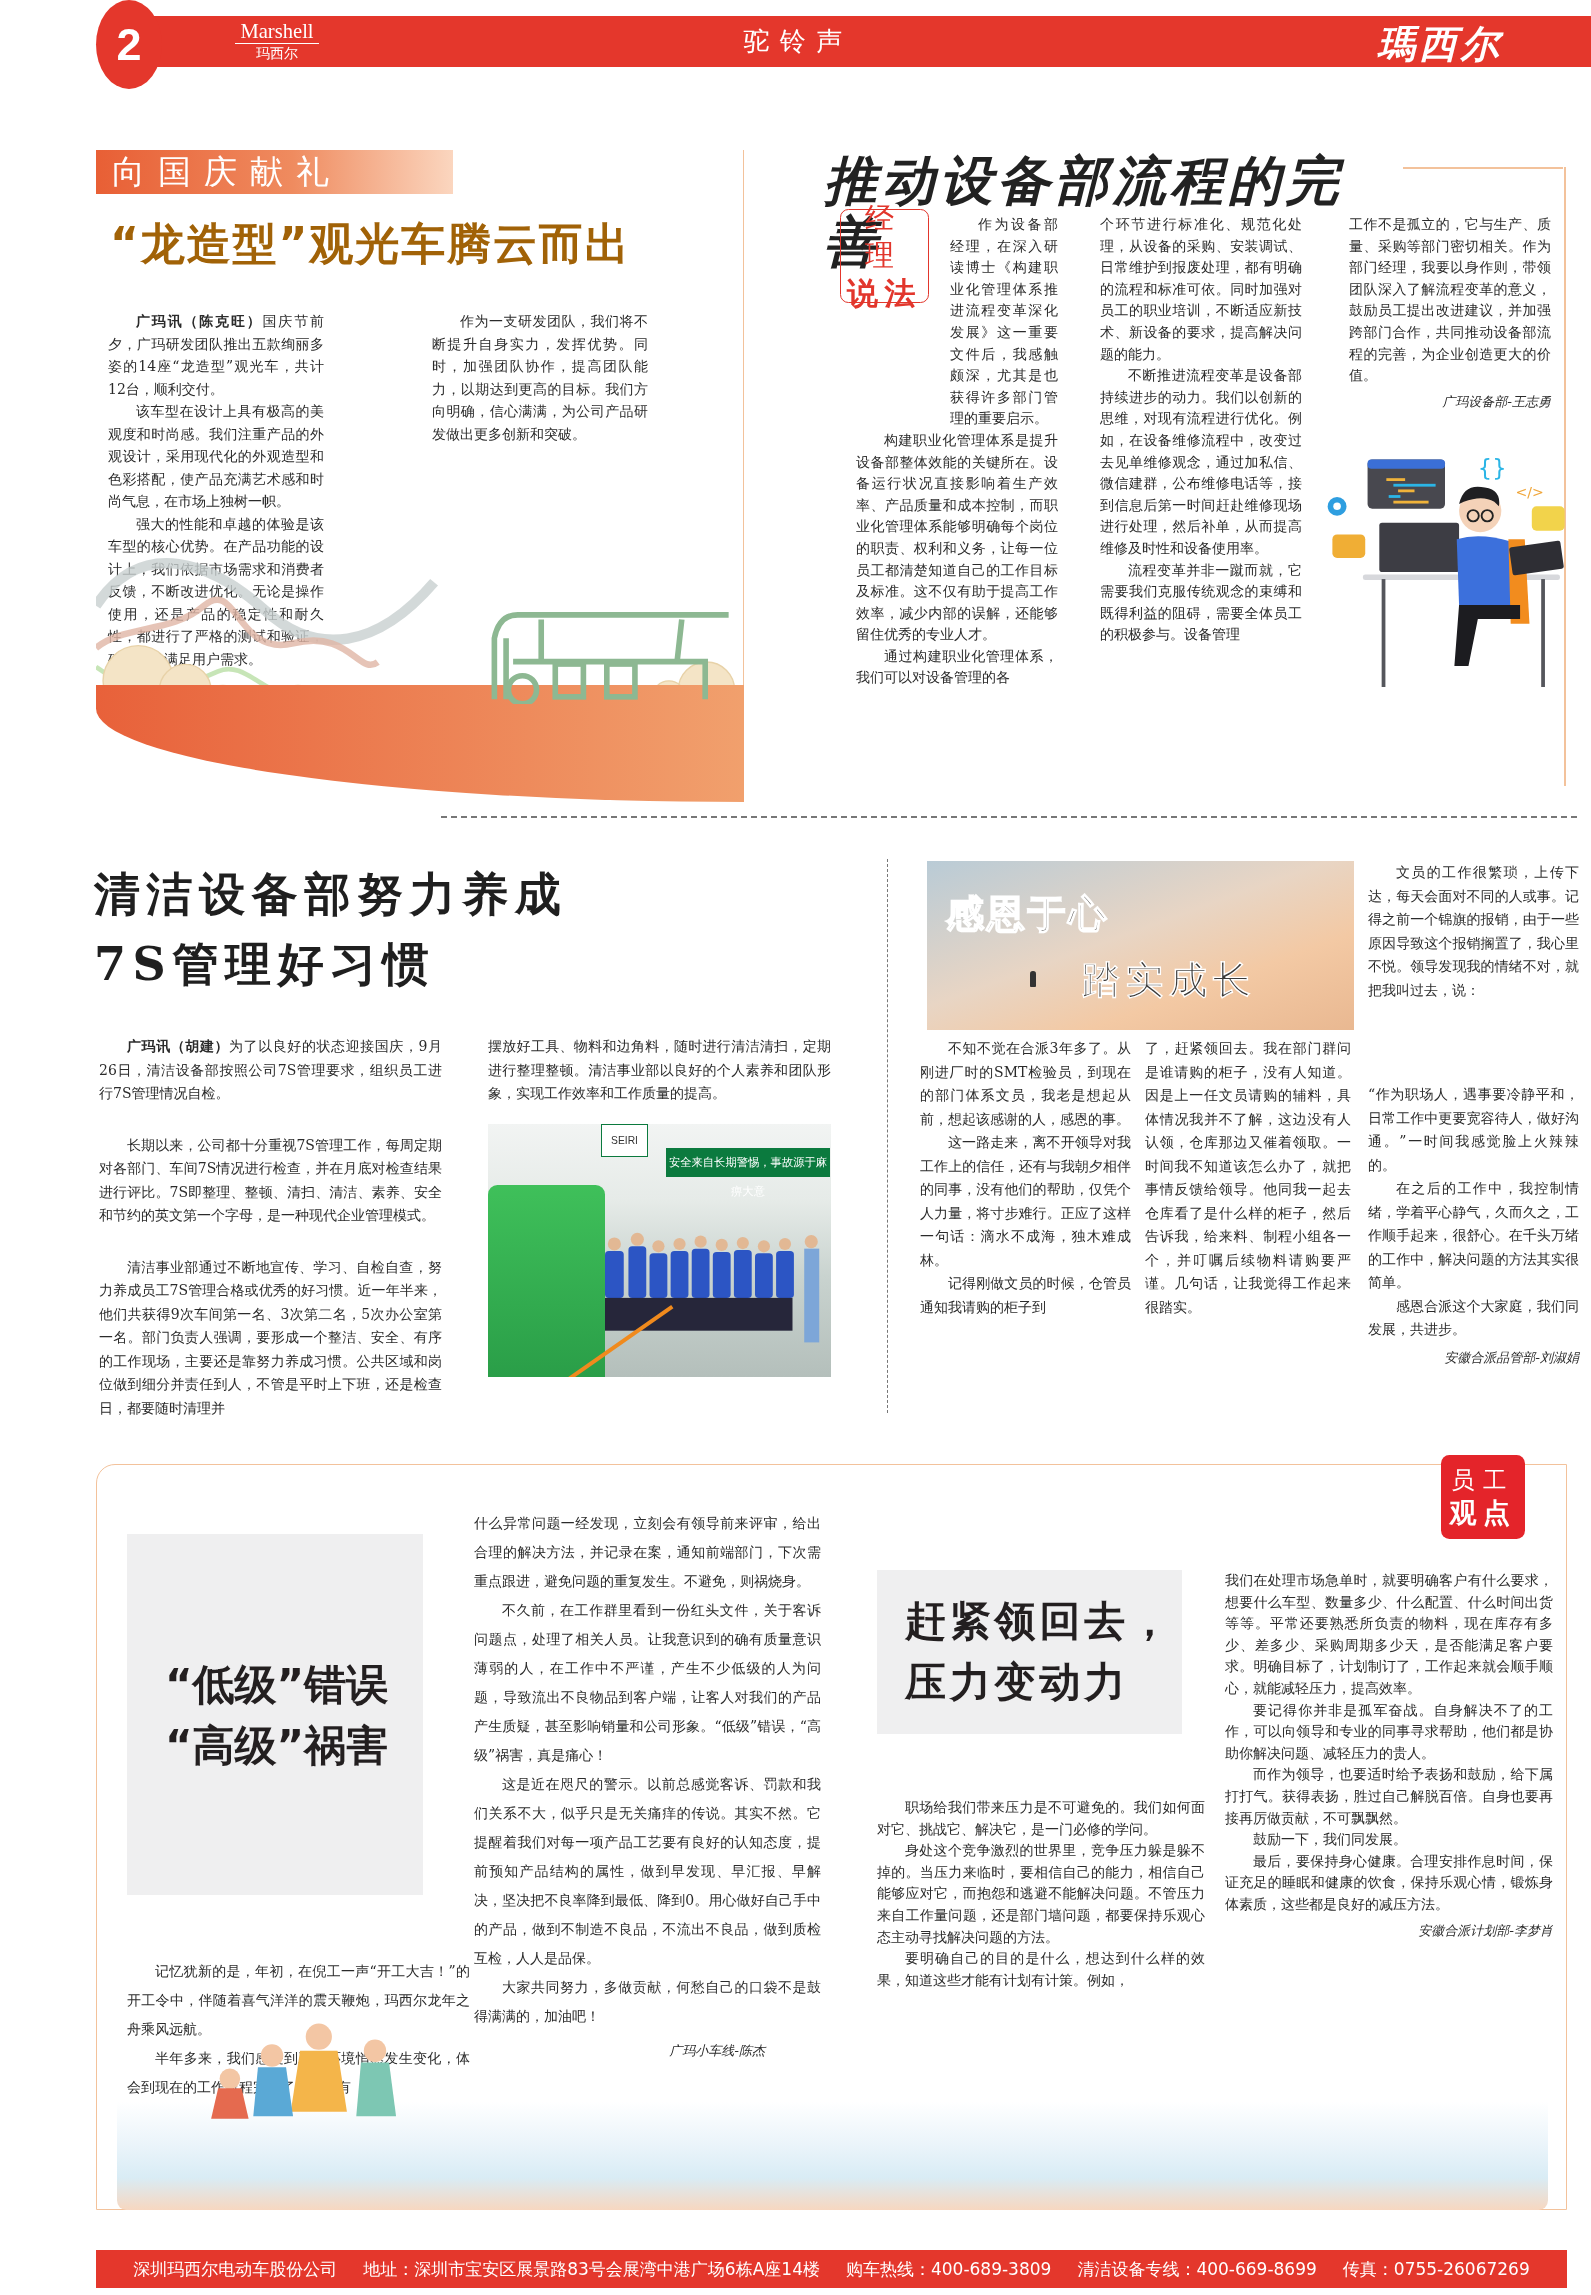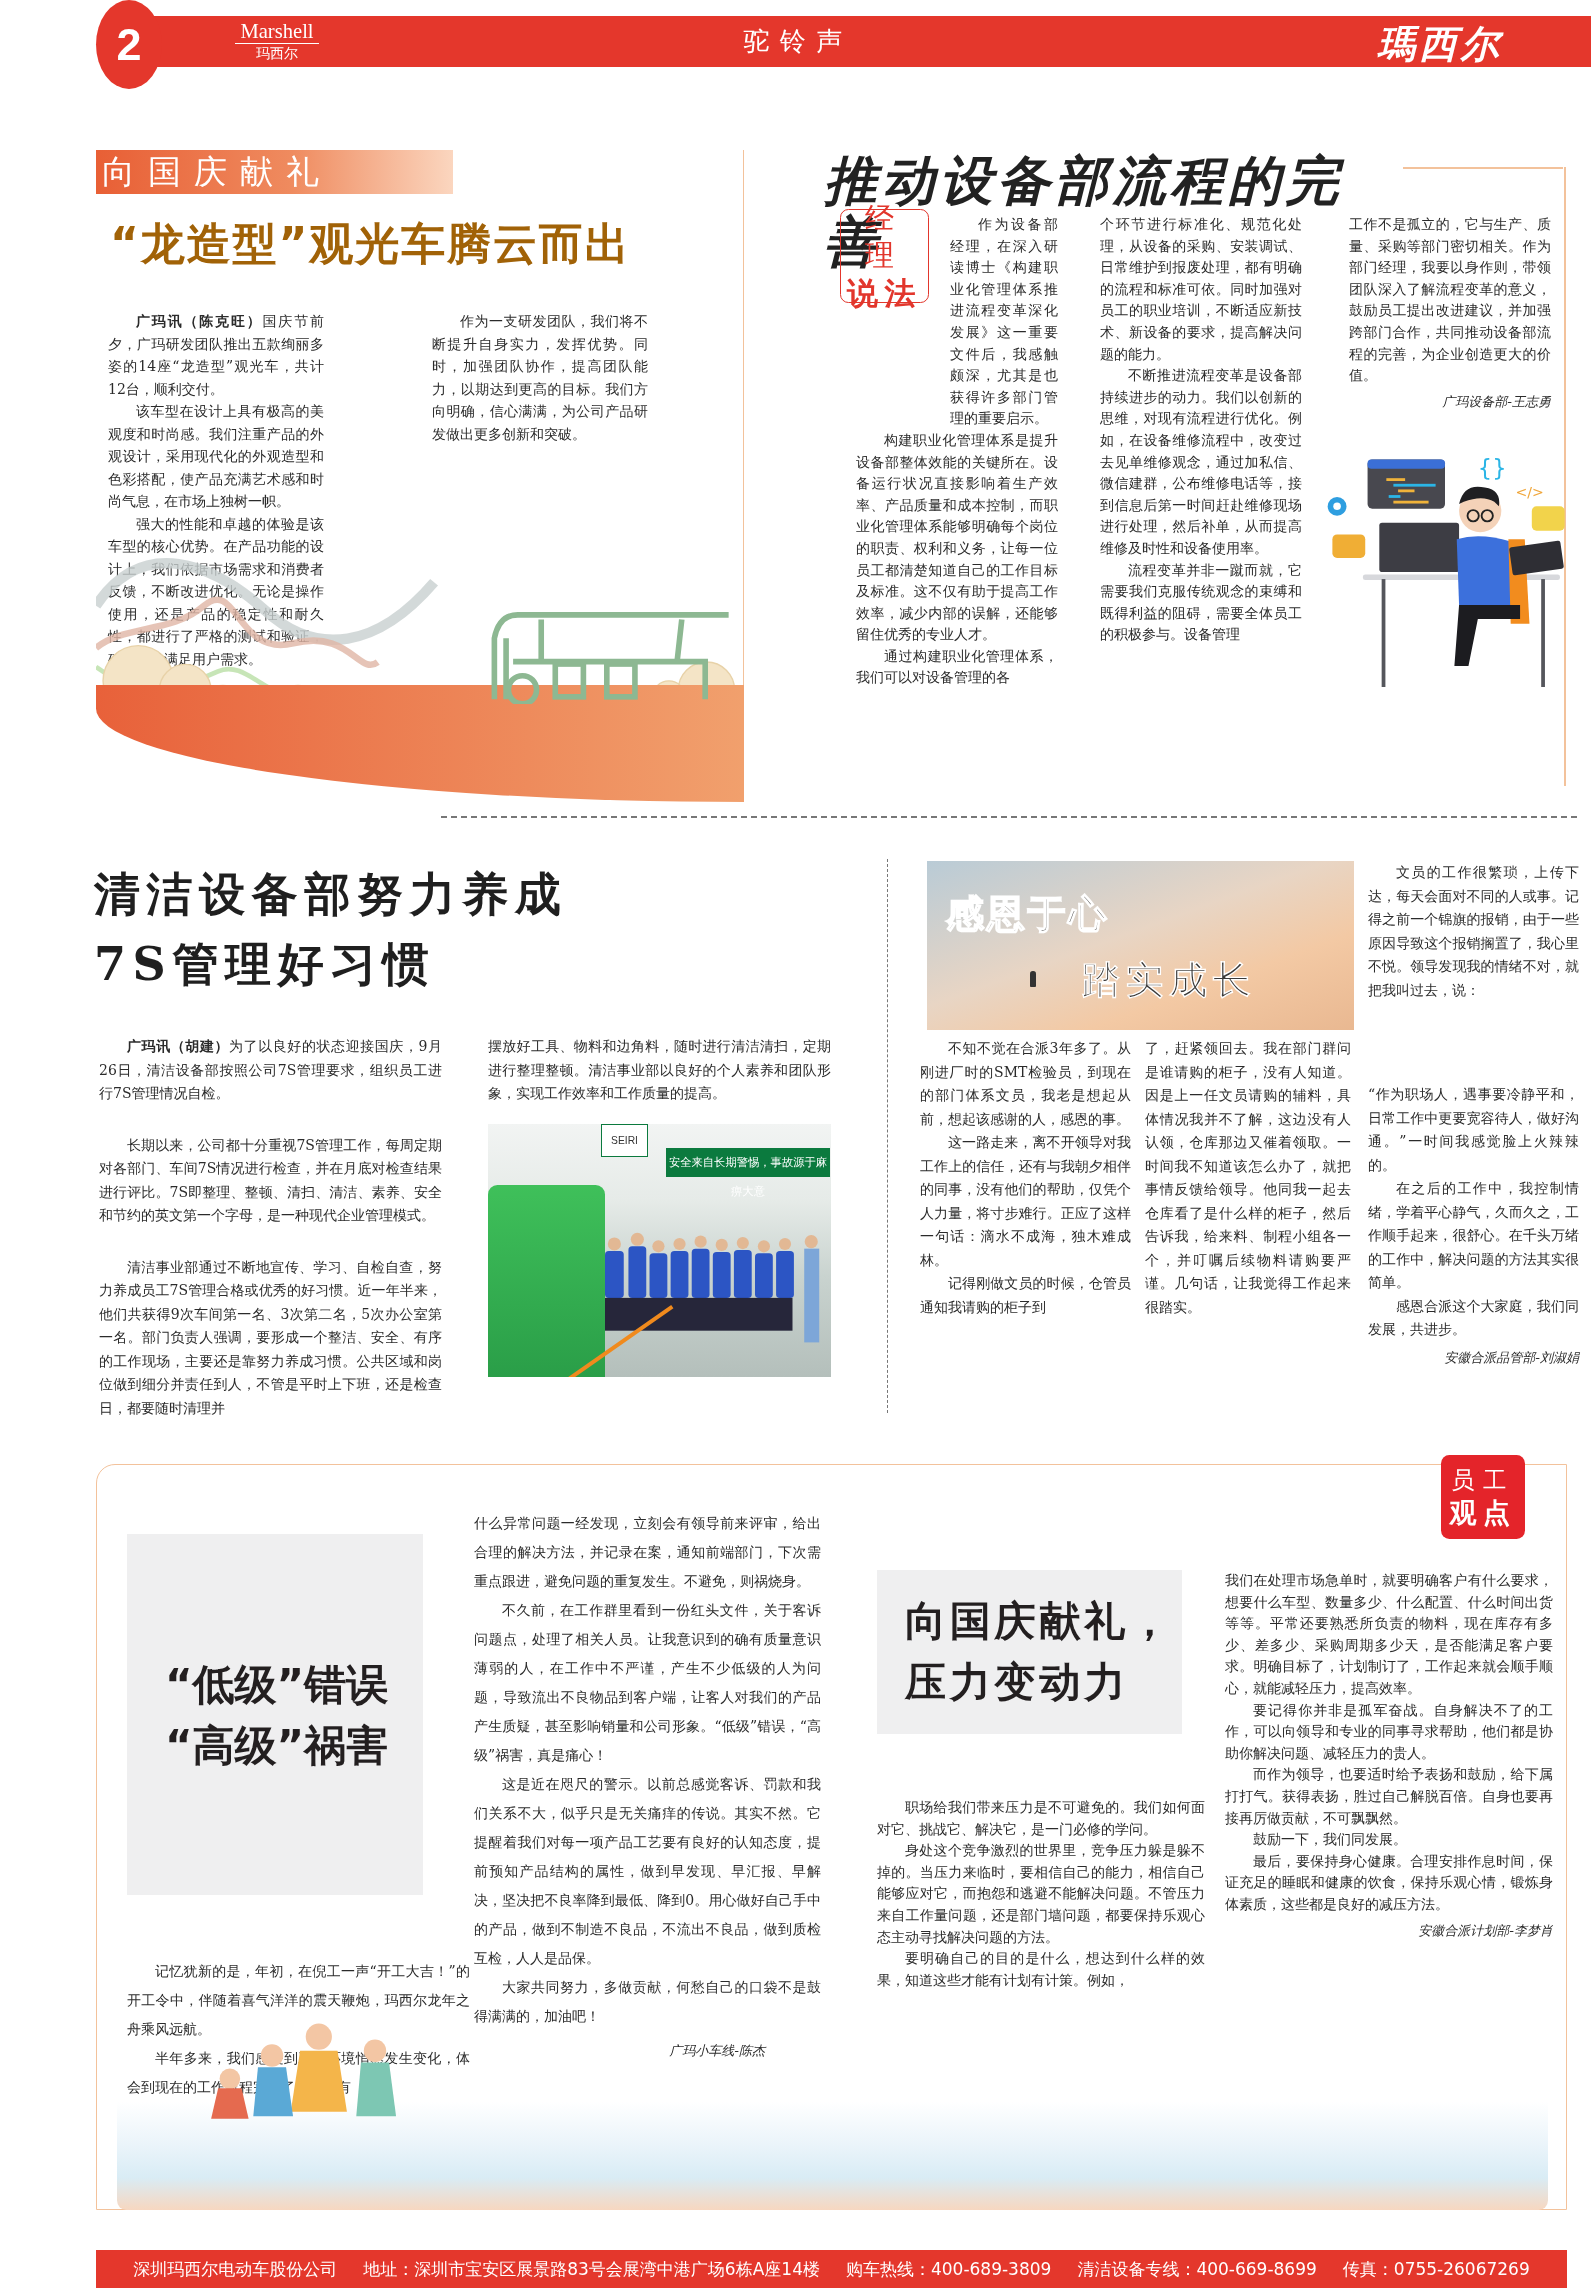--- a/index.html
+++ b/index.html
@@ -14,21 +14,21 @@
     font-size: 45px; font-weight: bold; }
   .brand-logo { left: 235px; top: 19px; width: 84px; height: 45px; color: #fff; text-align: center; font-family: "Liberation Serif", serif; }
   .brand-en { font-size: 20.6px; line-height: 24.4px; border-bottom: 0.9px solid #fff; display:block; }
   .brand-cn { font-size: 14px; line-height: 18px; font-family: "DejaVu Sans", sans-serif; display:block; }
   .section-name { left: 718px; top: 24.4px; width: 160px; height: 33px; color: #fff; text-align: center; font-size: 26px; letter-spacing: 10.3px; font-family: "DejaVu Sans", sans-serif; }
   .brand-script { left: 1351px; top: 19px; width: 178px; height: 42px; color: #fff; font-size: 38px; font-style: italic; font-weight: bold; font-family: "DejaVu Serif", serif; letter-spacing: 3.8px; text-align:center; }
 
   
   .a1-frame { left: 96px; top: 150px; width: 648px; height: 652px; border-right: 1.9px solid #f3c29b; }
   .a1-kicker { left: 96px; top: 150px; width: 357px; height: 44px; background: linear-gradient(90deg, #e85f35 0%, #ef8b5f 55%, #fbd6bf 100%);
-    color: #fff; font-size: 33px; letter-spacing: 13px; padding-left: 6px; line-height: 44px; font-family: "DejaVu Sans", sans-serif; }
+    color: #fff; font-size: 33px; letter-spacing: 13px; padding-left: 16px; line-height: 44px; font-family: "DejaVu Sans", sans-serif; }
   .a1-title { left: 110px; top: 206px; width: 657px; height: 75px; font-size: 44px; font-weight: bold; line-height: 75px;
     color: #a16207; font-family: "DejaVu Sans", sans-serif; letter-spacing: 1.9px; }
   .a1-col { top: 310px; width: 216px; font-size: 14px; line-height: 22.5px; text-align: justify; }
   .a1-col p { text-indent: 2em; }
   .byline { font-weight: bold; font-family: "DejaVu Sans", sans-serif; }
   .a1-illus { left: 96px; top: 554px; width: 648px; height: 249px; overflow: hidden; }
   .a1-wave { left: 0; top: 131px; width: 648px; height: 117px; background: linear-gradient(90deg,#e8613a,#f1a06d);
     border-radius: 0 0 0 100% / 0 0 0 80%; }
   .bus-icon { left: 389px; top: 56px; width: 253px; height: 94px; }
 
@@ -302,21 +302,21 @@
 </svg>
 <div class="abs a5-col" style="left:474px;top:1509px;width:347px;">
   <p class="noind">什么异常问题一经发现，立刻会有领导前来评审，给出合理的解决方法，并记录在案，通知前端部门，下次需重点跟进，避免问题的重复发生。不避免，则祸烧身。</p>
   <p>不久前，在工作群里看到一份红头文件，关于客诉问题点，处理了相关人员。让我意识到的确有质量意识薄弱的人，在工作中不严谨，产生不少低级的人为问题，导致流出不良物品到客户端，让客人对我们的产品产生质疑，甚至影响销量和公司形象。“低级”错误，“高级”祸害，真是痛心！</p>
   <p>这是近在咫尺的警示。以前总感觉客诉、罚款和我们关系不大，似乎只是无关痛痒的传说。其实不然。它提醒着我们对每一项产品工艺要有良好的认知态度，提前预知产品结构的属性，做到早发现、早汇报、早解决，坚决把不良率降到最低、降到0。用心做好自己手中的产品，做到不制造不良品，不流出不良品，做到质检互检，人人是品保。</p>
   <p>大家共同努力，多做贡献，何愁自己的口袋不是鼓得满满的，加油吧！</p>
   <div class="signature" style="padding-right:56px;">广玛小车线-陈杰</div>
 </div>
 
 <div class="abs title-box a6-title" style="top:1570px;height:164px;">
-  <div>向国庆献礼，</div>
+  <div>赶紧领回去，</div>
   <div>压力变动力</div>
 </div>
 <div class="abs a6-col" style="left:877px;top:1797px;">
   <p>职场给我们带来压力是不可避免的。我们如何面对它、挑战它、解决它，是一门必修的学问。</p>
   <p>身处这个竞争激烈的世界里，竞争压力躲是躲不掉的。当压力来临时，要相信自己的能力，相信自己能够应对它，而抱怨和逃避不能解决问题。不管压力来自工作量问题，还是部门墙问题，都要保持乐观心态主动寻找解决问题的方法。</p>
   <p>要明确自己的目的是什么，想达到什么样的效果，知道这些才能有计划有计策。例如，</p>
 </div>
 <div class="abs a6-col" style="left:1225px;top:1570px;">
   <p class="noind">我们在处理市场急单时，就要明确客户有什么要求，想要什么车型、数量多少、什么配置、什么时间出货等等。平常还要熟悉所负责的物料，现在库存有多少、差多少、采购周期多少天，是否能满足客户要求。明确目标了，计划制订了，工作起来就会顺手顺心，就能减轻压力，提高效率。</p>
   <p>要记得你并非是孤军奋战。自身解决不了的工作，可以向领导和专业的同事寻求帮助，他们都是协助你解决问题、减轻压力的贵人。</p>

